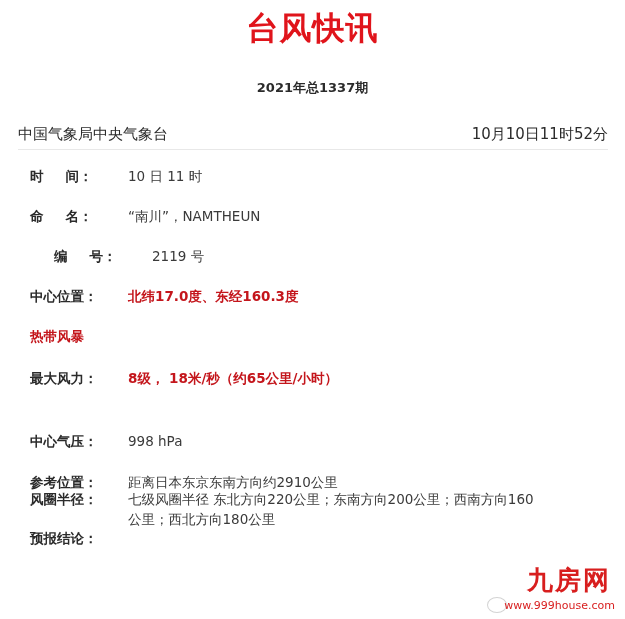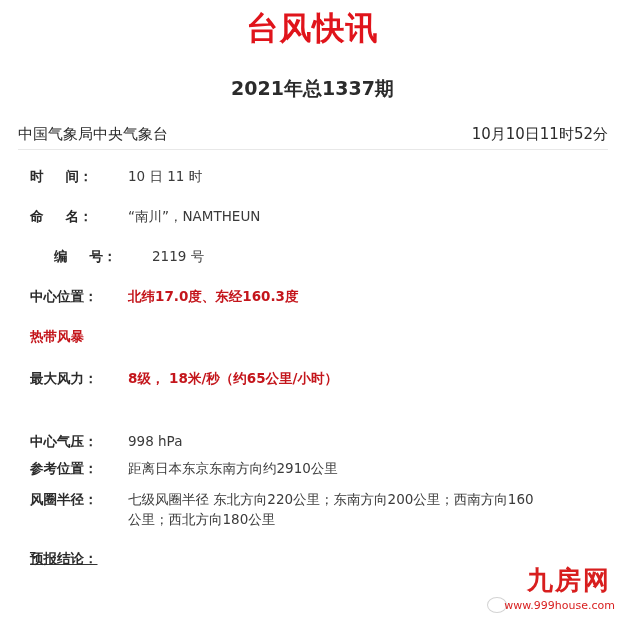--- a/index.html
+++ b/index.html
@@ -26,21 +26,21 @@
       color: #e0141b;
       letter-spacing: 1px;
       line-height: 40px;
     }
     .issue {
       position: absolute;
       top: 78px;
       left: 0;
       width: 625px;
       text-align: center;
-      font-size: 19px;
+      font-size: 13px;
       font-weight: bold;
       color: #2b2b2b;
       line-height: 20px;
     }
     .header-row {
       position: absolute;
       top: 124px;
       left: 18px;
       width: 590px;
       display: flex;
@@ -165,34 +165,34 @@
 <div class="row" style="top:368px;">
   <div class="label">最大风力：</div>
   <div class="value red">8级， 18米/秒（约65公里/小时）</div>
 </div>
 
 <div class="row" style="top:431px;justify-content:flex-end;">
   <div class="label">中心气压：</div>
   <div class="value">998 hPa</div>
 </div>
 
-<div class="row" style="top:458px;justify-content:center;">
+<div class="row" style="top:472px;justify-content:center;">
   <div class="label">参考位置：</div>
   <div class="value">距离日本东京东南方向约2910公里</div>
 </div>
 
 <div class="row" style="top:489px;">
   <div class="label">风圈半径：</div>
   <div class="value">
     <span class="line">七级风圈半径 东北方向220公里；东南方向200公里；西南方向160</span>
     <span class="line">公里；西北方向180公里</span>
   </div>
 </div>
 
-<div class="row" style="top:548px;text-decoration:underline;">
+<div class="row" style="top:528px;">
   <div class="label">预报结论：</div>
 </div>
 
 <div class="watermark">
   <span class="wm-weibo"></span>
   <span class="wm-logo">九房网</span>
   <span class="wm-url">www.999house.com</span>
 </div>
 
 </body></html>

